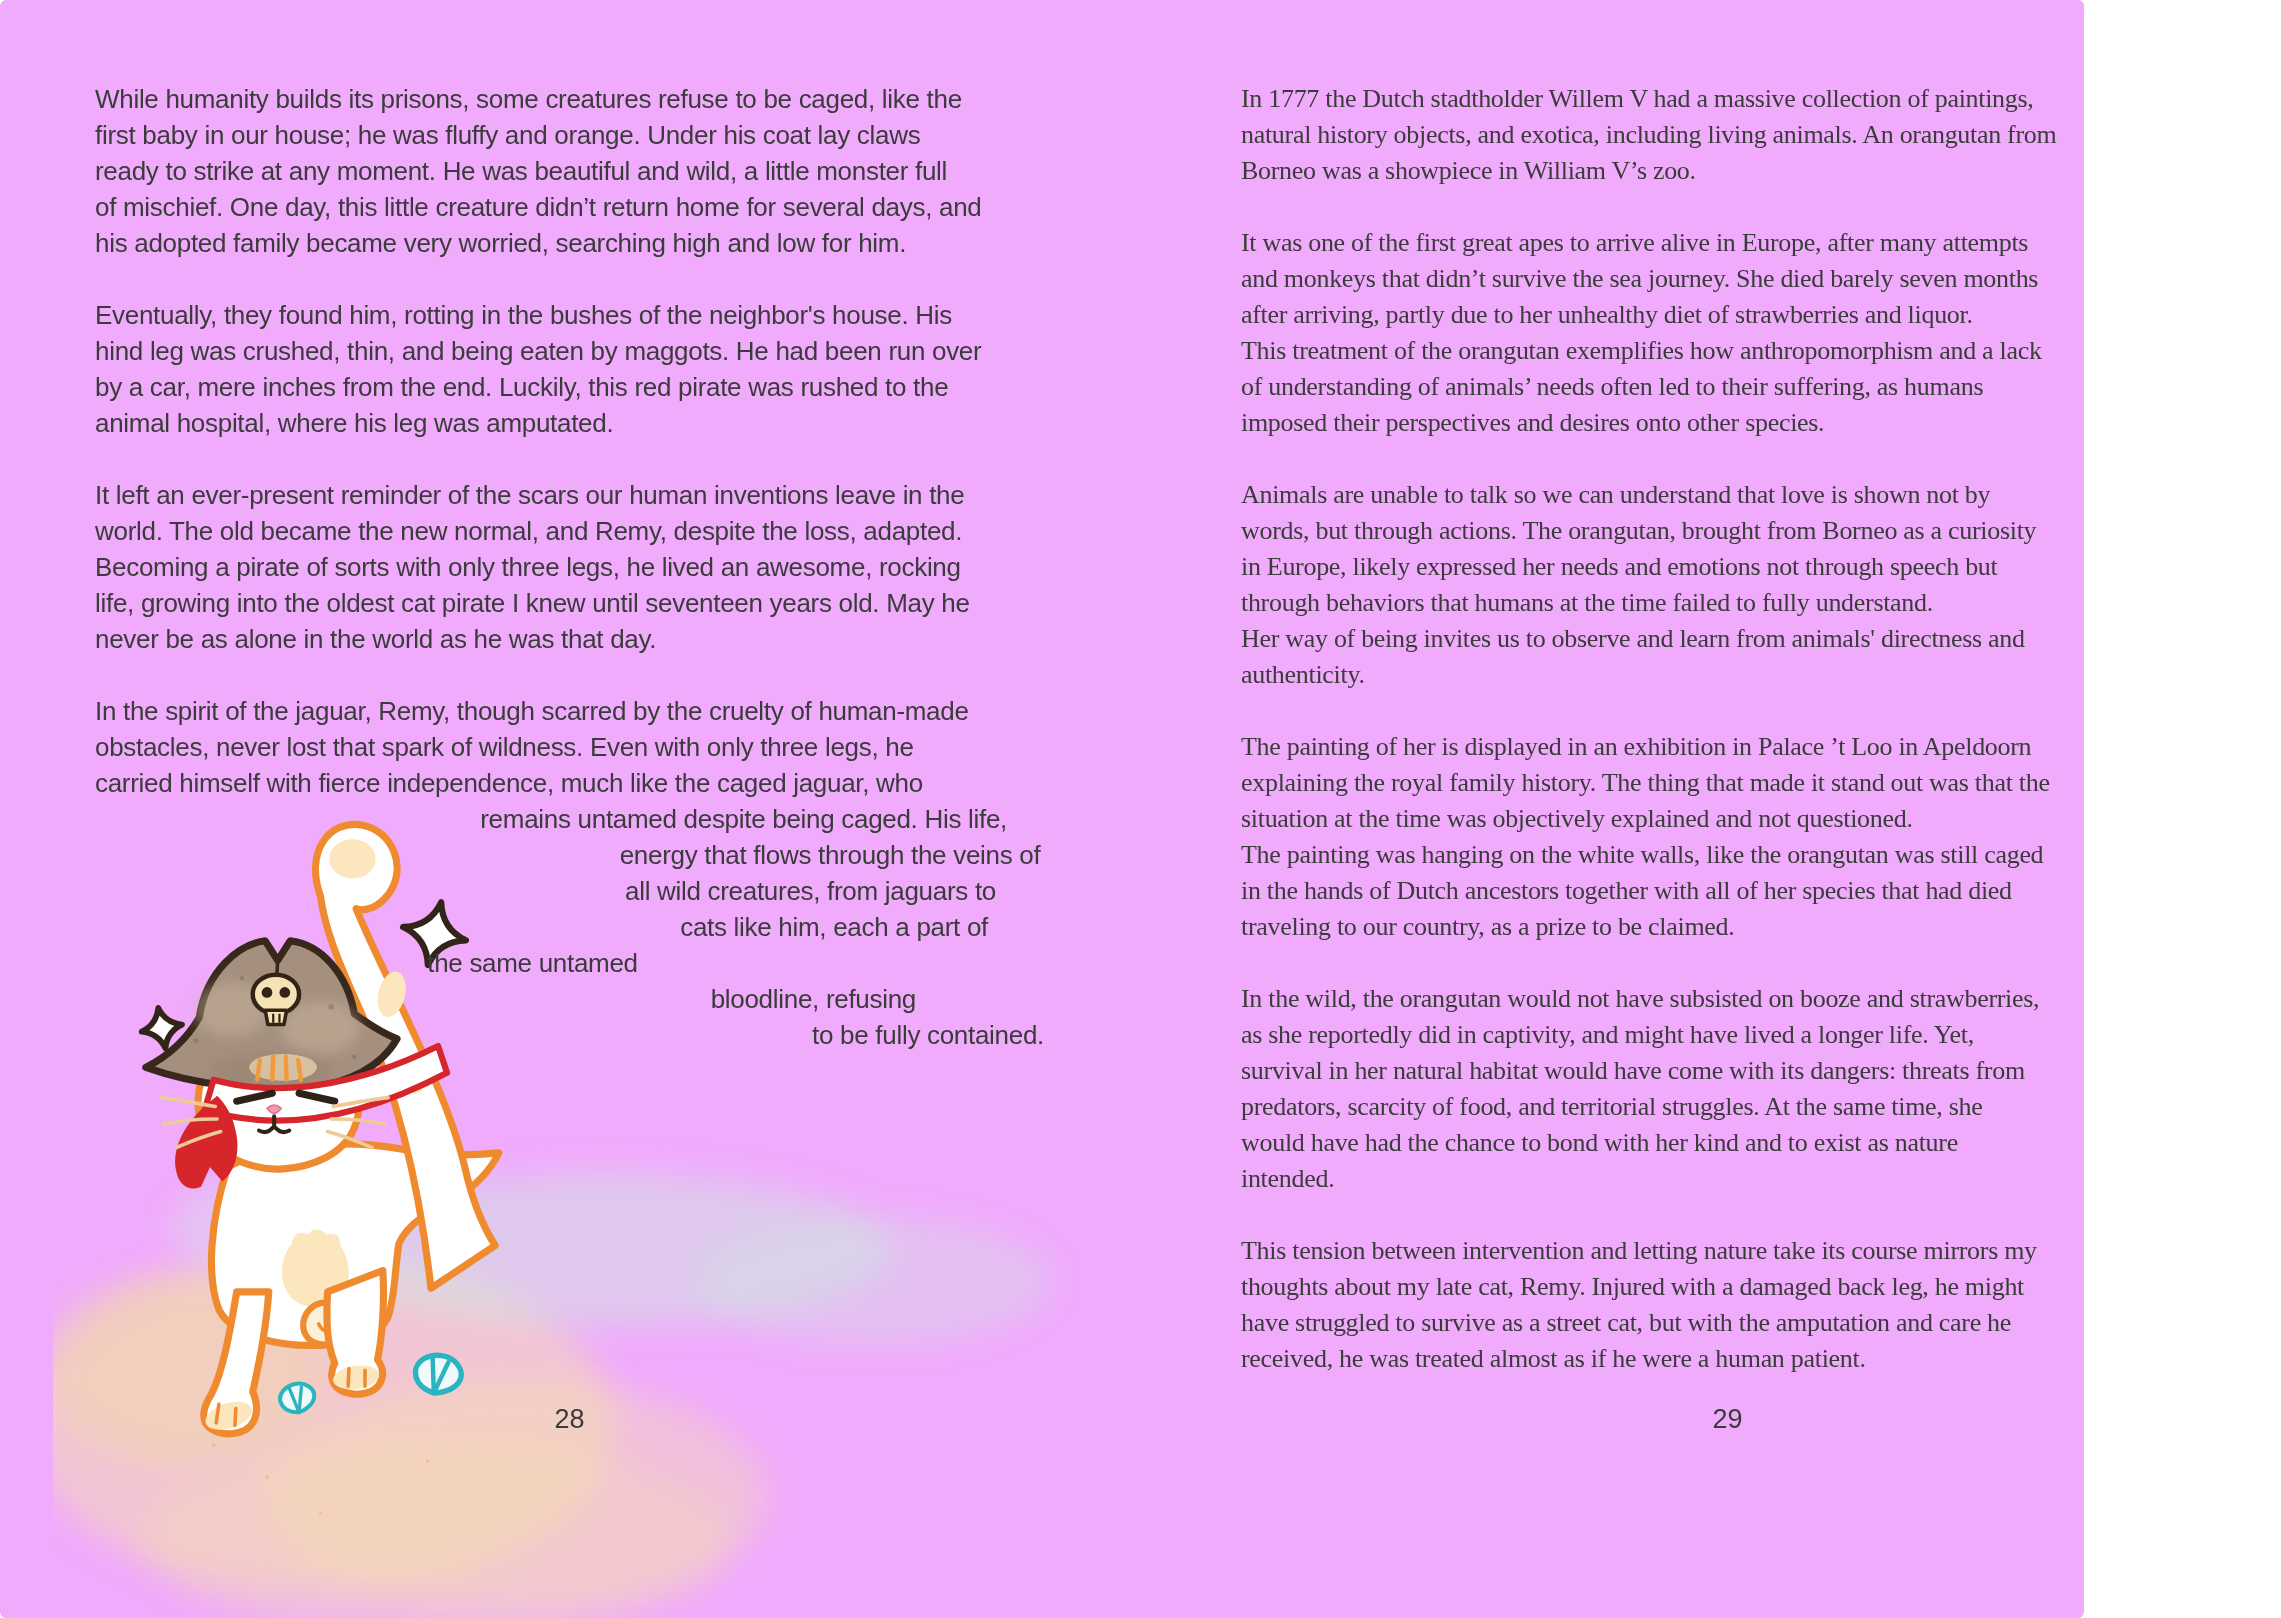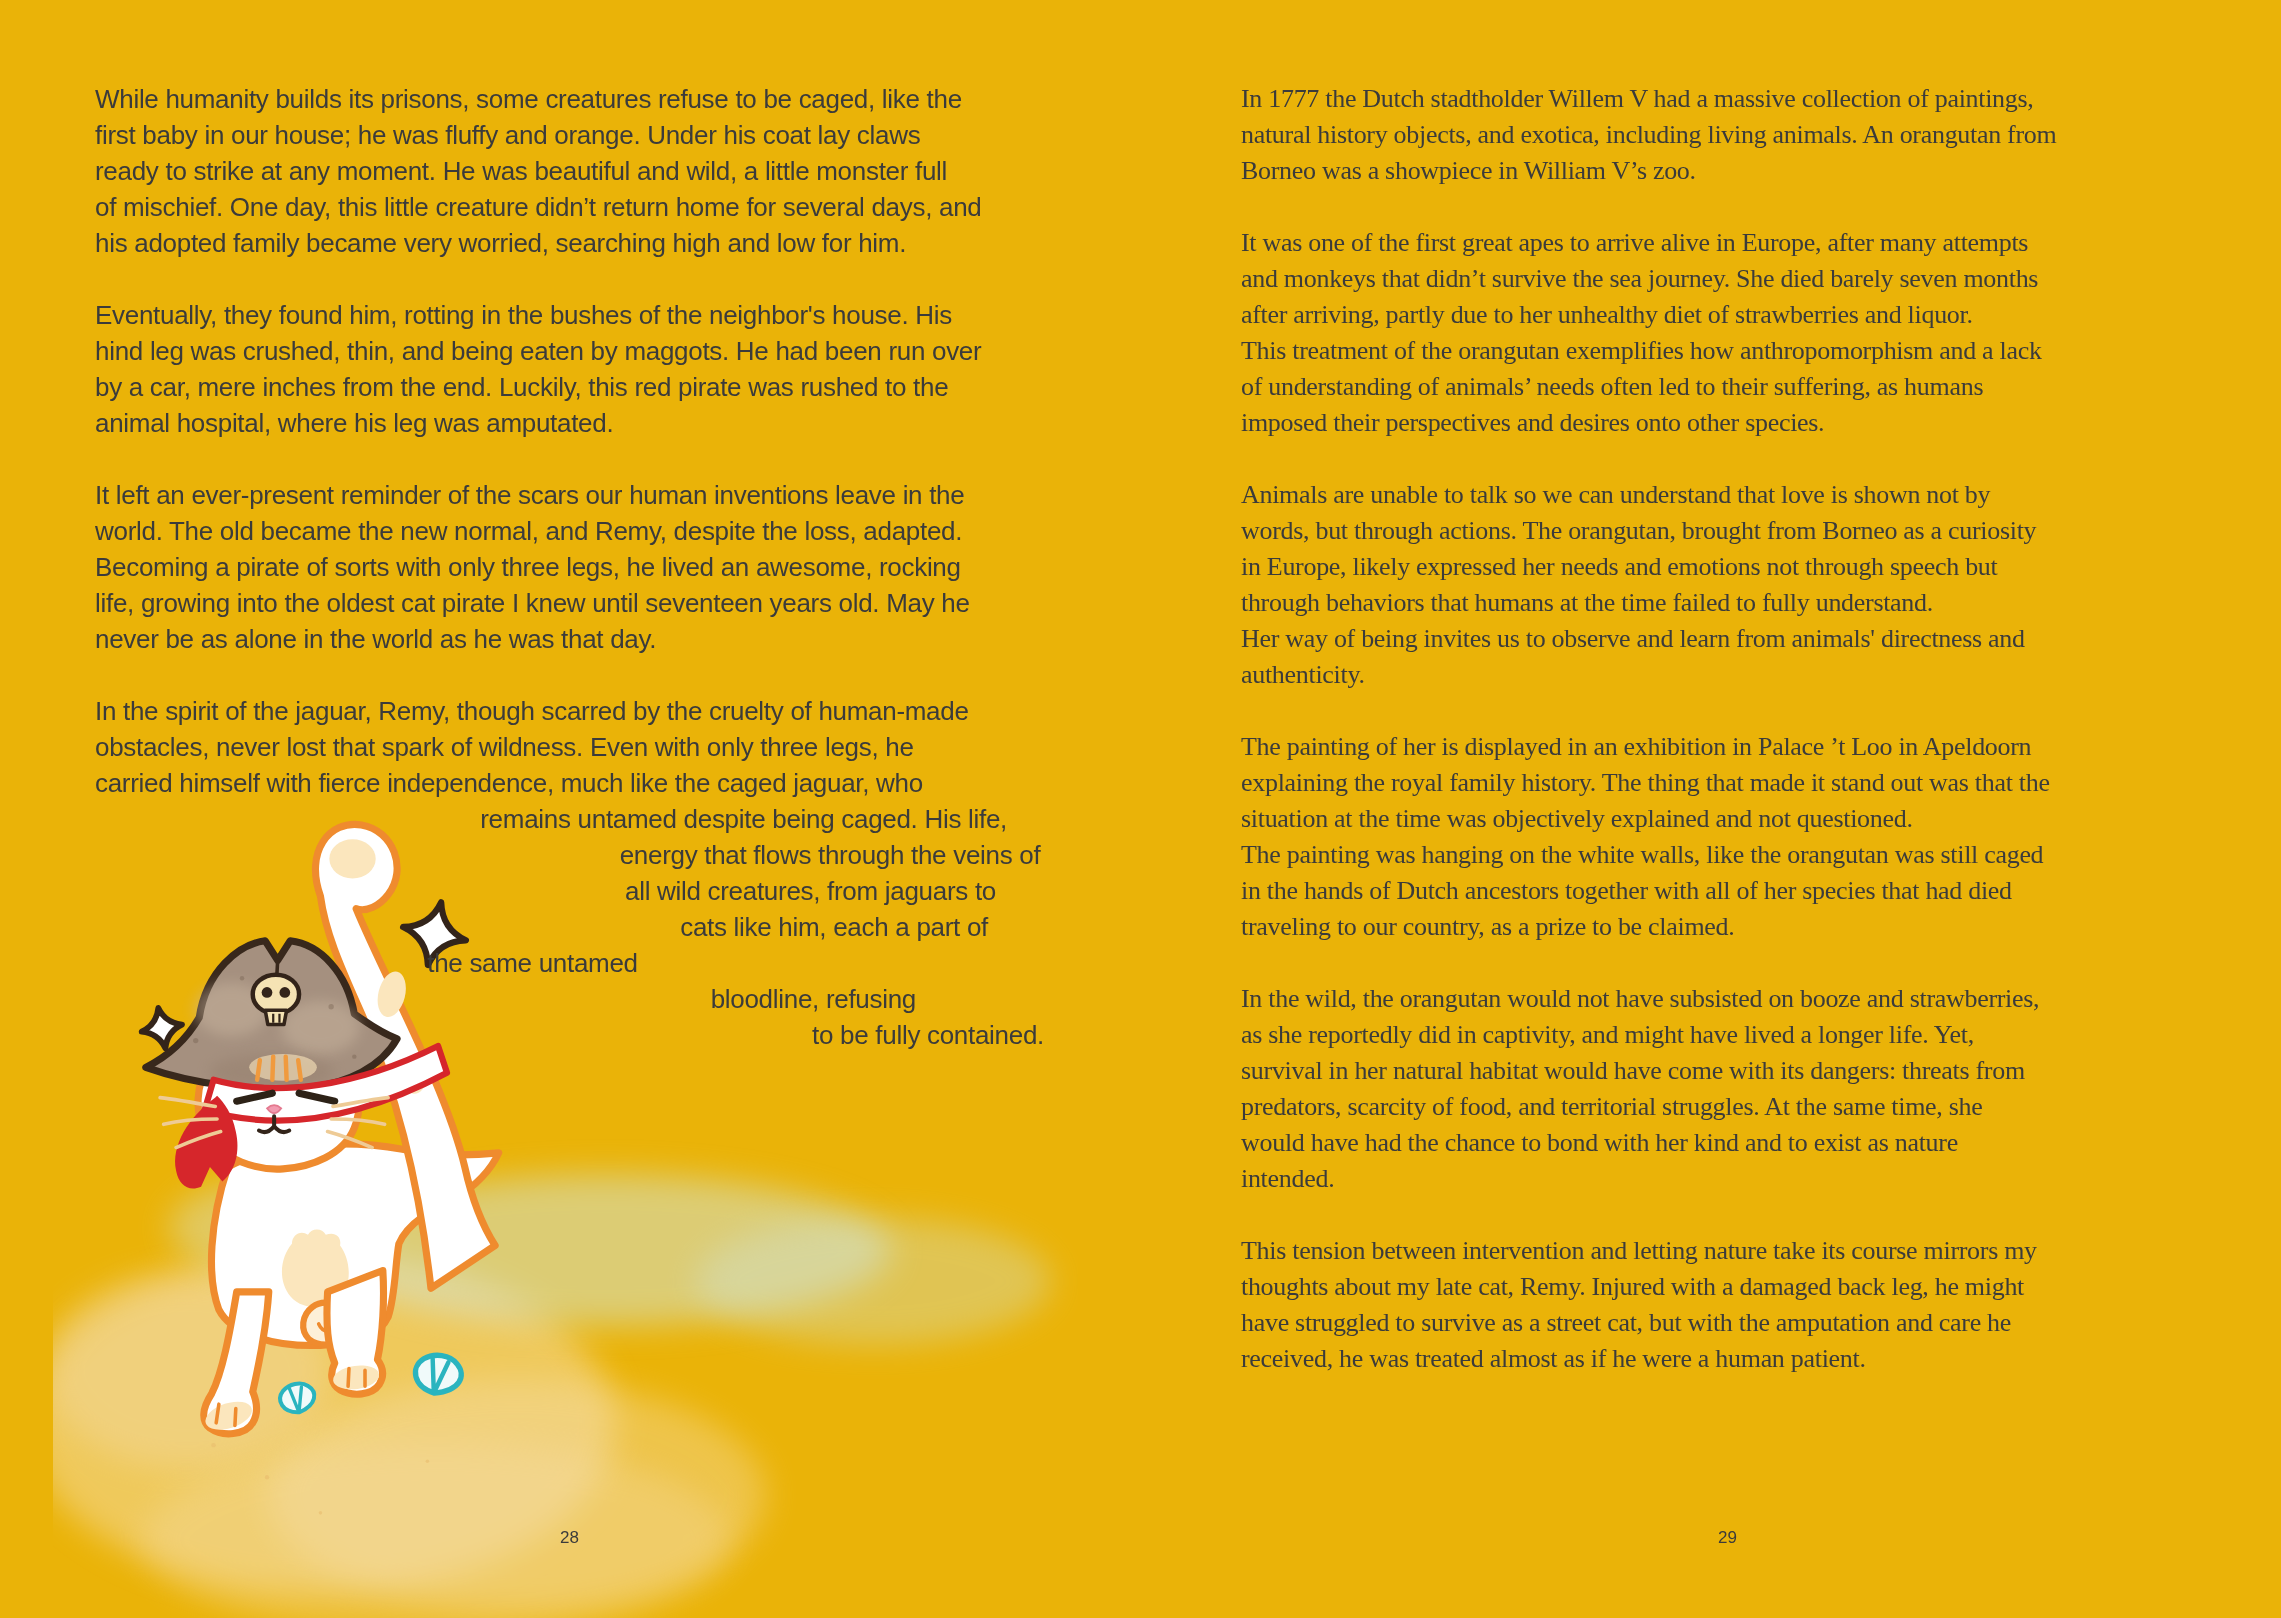--- a/index.html
+++ b/index.html
@@ -1,33 +1,33 @@
 <!DOCTYPE html>
 <html style="font-size:14.3px"><head>
 <meta charset="utf-8">
 <style>
   html,body{margin:0;padding:0;background:#ffffff;}
-  #page{position:relative;width:2281px;height:1618px;background:#eab308;overflow:hidden;
-        font-family:"Liberation Sans",sans-serif;color:#3b3b3b;}
+  #page{position:relative;width:2084px;height:1618px;background:#f0abfc;overflow:hidden;
+        font-family:"Liberation Sans",sans-serif;color:#3b3b3b;border-radius:6px;}
   .col{position:absolute;top:81px;font-size:26px;line-height:36px;letter-spacing:-0.3px;z-index:2;}
   #col-left{left:95px;width:949px;}
   #col-right{left:1241px;width:973px;font-family:Liberation Serif, serif;}
   .para{margin:0 0 36px 0;}
   .para:last-child{margin-bottom:0;}
   .tl{white-space:nowrap;}
   .wrap-lines{text-align:right;}
   .wrap-lines .tl:nth-child(1){margin-right:37px;}
   .wrap-lines .tl:nth-child(2){margin-right:3.6px;}
   .wrap-lines .tl:nth-child(3){margin-right:48px;}
   .wrap-lines .tl:nth-child(4){margin-right:56px;}
   .wrap-lines .tl:nth-child(5){margin-right:74px;text-align:center;}
   .wrap-lines .tl:nth-child(6){margin-right:128px;}
   .wrap-lines .tl:nth-child(7){}
   .wrap-lines .tl:nth-child(8){margin-right:47px;}
-  .page-num{position:absolute;top:1528px;font-size:17px;z-index:2;}
+  .page-num{position:absolute;top:1404px;font-size:27px;z-index:2;}
   #pn-left{left:95px;width:949px;text-align:center;}
   #pn-right{left:1241px;width:973px;text-align:center;}
   #cat{position:absolute;left:53px;top:800px;width:1025px;height:818px;z-index:1;}
 </style>
 </head>
 <body>
 
 <div id="page">
 
   <div class="col" id="col-left">

